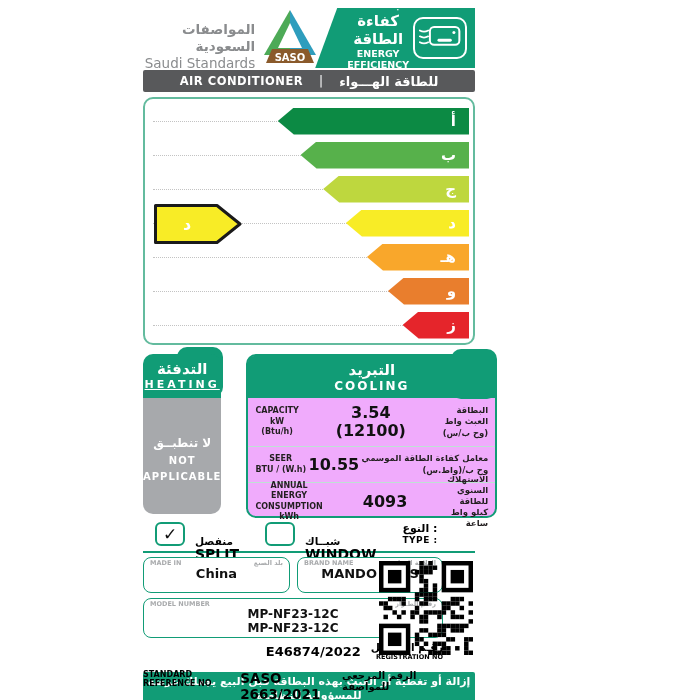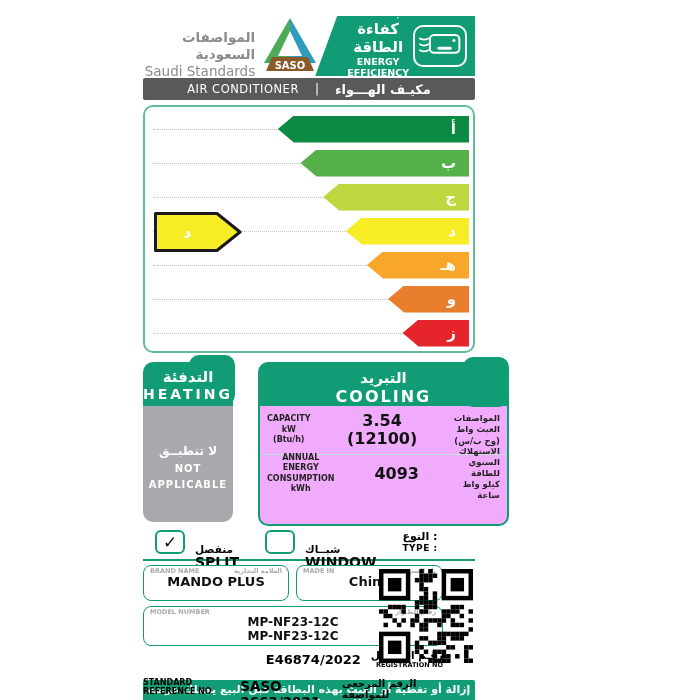--- a/index.html
+++ b/index.html
@@ -1,37 +1,37 @@
 <!DOCTYPE html>
 <html style="--green: #119c76;"><head>
 <meta charset="utf-8">
 <style>
   * { margin:0; padding:0; box-sizing:border-box; }
   body { background:#fff; font-family:"DejaVu Sans", sans-serif; }
   .page { position:relative; width:700px; height:700px; background:#fff; overflow:hidden; }
-  .label { position:absolute; left:143px; top:16px; width:332px; height:684px; }
+  .label { position:absolute; left:143px; top:8px; width:332px; height:684px; }
 
   
   .header { display:flex; height:60px; }
   .org { width:126px; padding-top:13px; text-align:right; color:#8a8c8e; line-height:1.25; }
   .org .ar { font-size:13.5px; font-weight:bold; }
   .org .en { font-size:13.5px; }
   .logo { width:62px; height:60px; position:relative; z-index:2; margin-left:4px; margin-right:-14px; }
   .green-title { flex:1; background:var(--green); clip-path:polygon(30px 0, 100% 0, 100% 100%, 8px 100%);
                  display:flex; align-items:center; color:#fff; padding-left:40px; }
   .green-title .txt { flex:1; text-align:center; line-height:1.2; }
   .green-title .ar { font-size:15px; font-weight:bold; }
   .green-title .en { font-size:9.5px; font-weight:bold; }
   .ac-box { width:54px; height:42px; border:2.5px solid #fff; border-radius:10px; margin:0 8px 0 4px;
             display:flex; align-items:center; justify-content:center; flex:0 0 auto; }
 
   
   .product-bar { margin-top:2px; height:22px; background:#58595b; border-radius:2px; color:#fff;
                  display:flex; align-items:center; justify-content:center; gap:16px; }
-  .product-bar .en { font-size:11.5px; font-weight:normal; letter-spacing:.5px; }
+  .product-bar .en { font-size:11.5px; font-weight:bold; letter-spacing:.5px; }
   .product-bar .sep { font-size:12px; }
   .product-bar .ar { font-size:13px; font-weight:bold; }
 
   
   .rating-panel { margin-top:5px; height:248px; border:2px solid #63bb9e; border-radius:10px;
                   background:#fff; position:relative; padding:5px 2px 5px 2px; overflow:hidden; }
   .grade-row { position:relative; height:34px; }
   .grade-row .dots { position:absolute; left:6px; right:6px; top:50%; border-top:1.5px dotted #c3c3c3; }
   .grade-bar { position:absolute; right:2px; top:3.5px; height:27px;
                clip-path:polygon(16px 0, 100% 0, 100% 100%, 16px 100%, 0 50%);
@@ -44,30 +44,30 @@
 
   
   .mid { display:flex; gap:25px; height:174px; }
   .hc-box { position:relative; margin-top:9px; }
   .tab { position:absolute; top:-7px; right:-2px; width:46px; height:50px; background:var(--green);
          border-radius:10px; display:flex; align-items:flex-start; justify-content:center; padding-top:8px; }
   .heating { width:177px; }
   .heating .head { position:relative; background:var(--green); height:44px; border-radius:10px 10px 0 0;
                    color:#fff; text-align:center; padding-top:6px; line-height:1.2; }
   .heating .head .ar { font-size:15px; font-weight:bold; }
-  .heating .head .en { font-size:14px; font-weight:bold; letter-spacing:3px; }
+  .heating .head .en { font-size:11px; font-weight:bold; letter-spacing:3px;text-decoration:underline; }
   .heating .body { background:#a7a9ac; height:116px; border-radius:0 0 10px 10px; color:#fff;
                    text-align:center; padding-top:36px; line-height:1.6; }
   .heating .body .ar { font-size:12px; font-weight:bold; letter-spacing:1px; }
   .heating .body .en { font-size:10px; font-weight:bold; letter-spacing:1px; }
   .cooling { flex:1; border:2px solid var(--green); border-radius:10px; background:#f0abfc; height:164px; }
   .cooling .head { position:relative; background:var(--green); height:42px; border-radius:6px 6px 0 0;
                    color:#fff; text-align:center; padding-top:5px; line-height:1.2; }
   .cooling .head .ar { font-size:15px; font-weight:bold; }
-  .cooling .head .en { font-size:16px; font-weight:bold; letter-spacing:2px; }
+  .cooling .head .en { font-size:12px; font-weight:bold; letter-spacing:2px; }
   .c-row { display:flex; align-items:center; justify-content:space-between; padding:2px 7px; }
   .c-row + .c-row { border-top:1px solid #bfe0d4; }
   .c-row .en { font-size:8px; font-weight:bold; color:#231f20; line-height:1.3;text-align:center; }
   .c-row .val { font-size:16px; font-weight:bold; color:#111; text-align:center; line-height:1.1; }
   .c-row .ar { font-size:8.5px; font-weight:bold; color:#231f20; text-align:right; line-height:1.3; direction:rtl; }
   .c-row.r1 { height:48px; } .c-row.r2 { height:36px; } .c-row.r3 { height:38px;gap:40px; }
 
   
   .type-row { height:30px; display:flex; align-items:center; gap:10px; padding-left:12px; }
   .chk { width:30px; height:24px; border:2px solid var(--green); border-radius:6px; background:#fff;
@@ -143,21 +143,21 @@
               <path d="M3 24 q5 3 10 0"></path>
             </g>
           </svg>
         </div>
       </div>
     </div>
 
     <div class="product-bar">
       <span class="en">AIR CONDITIONER</span>
       <span class="sep">|</span>
-      <span class="ar">مكيـف الهـــواء</span>
+      <span class="ar">للطاقة الهـــواء</span>
     </div>
 
     <div class="rating-panel">
       <div class="grade-row">
         <div class="dots"></div>
         <div class="grade-bar" style="background: rgb(12, 138, 68); width: 59%;">
           <span class="grade-letter">أ</span>
         </div>
       </div>
       <div class="grade-row">
@@ -254,23 +254,34 @@
           <div class="en">
             <div>CAPACITY</div>
             <div>kW</div>
             <div>(Btu/h)</div>
           </div>
           <div class="val">
             <div>3.54</div>
             <div>(12100)</div>
           </div>
           <div class="ar">
-            <div>المواصفات</div>
+            <div>البطاقة</div>
             <div>العبث واط</div>
             <div>(وح ب/س)</div>
+          </div>
+        </div>
+        <div class="c-row r2">
+          <div class="en">
+            <div>SEER</div>
+            <div>BTU / (W.h)</div>
+          </div>
+          <div class="val">10.55</div>
+          <div class="ar">
+            <div>معامل كفاءة الطاقة الموسمي</div>
+            <div>وح ب/(واط.س)</div>
           </div>
         </div>
         <div class="c-row r3">
           <div class="en">
             <div>ANNUAL ENERGY</div>
             <div>CONSUMPTION</div>
             <div>kWh</div>
           </div>
           <div class="val">4093</div>
           <div class="ar">
@@ -426,33 +437,33 @@
             <rect fill="#fff" x="4.4" y="4.4" width="22" height="22"></rect>
             <rect x="8.8" y="8.8" width="13.200000000000001" height="13.200000000000001"></rect>
             <rect x="61.60000000000001" y="0" width="30.800000000000004" height="30.800000000000004"></rect>
             <rect fill="#fff" x="66" y="4.4" width="22" height="22"></rect>
             <rect x="70.4" y="8.8" width="13.200000000000001" height="13.200000000000001"></rect>
             <rect x="0" y="61.60000000000001" width="30.800000000000004" height="30.800000000000004"></rect>
             <rect fill="#fff" x="4.4" y="66" width="22" height="22"></rect>
             <rect x="8.8" y="70.4" width="13.200000000000001" height="13.200000000000001"></rect>
           </svg></div>
       <div class="row-a">
+        <div class="ibox box-made">
+          <div class="hdr">
+            <span>MADE IN</span>
+            <span>بلد الصنع</span>
+          </div>
+          <div class="val">China</div>
+        </div>
         <div class="ibox box-brand">
           <div class="hdr">
             <span>BRAND  NAME</span>
             <span>العلامة التجارية</span>
           </div>
           <div class="val">MANDO PLUS</div>
-        </div>
-        <div class="ibox box-made">
-          <div class="hdr">
-            <span>MADE IN</span>
-            <span>بلد الصنع</span>
-          </div>
-          <div class="val">China</div>
         </div>
       </div>
       <div class="ibox box-model">
         <div class="hdr">
           <span>MODEL NUMBER</span>
           <span>رقـم الطـراز</span>
         </div>
         <div class="val">MP-NF23-12C</div>
         <div class="val">MP-NF23-12C</div>
       </div>

